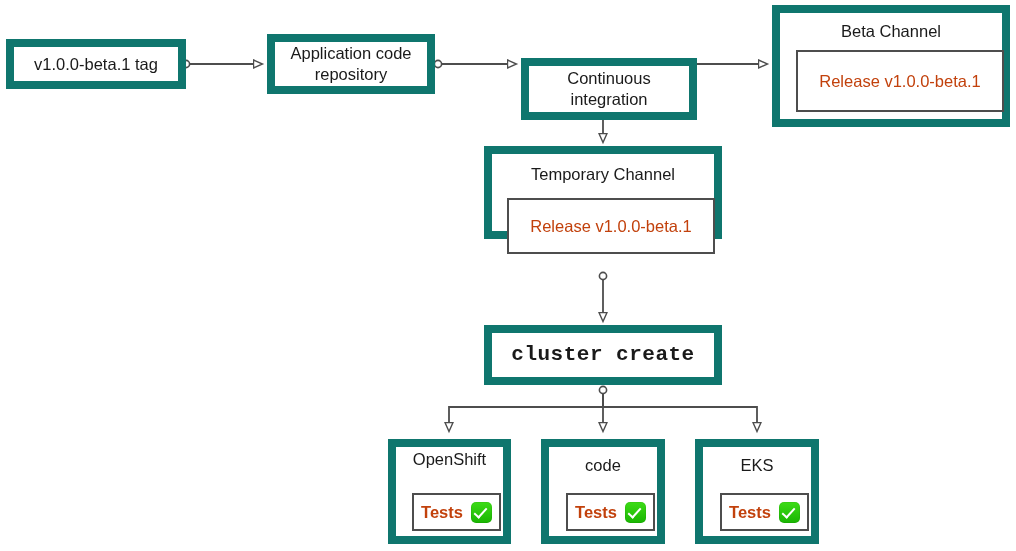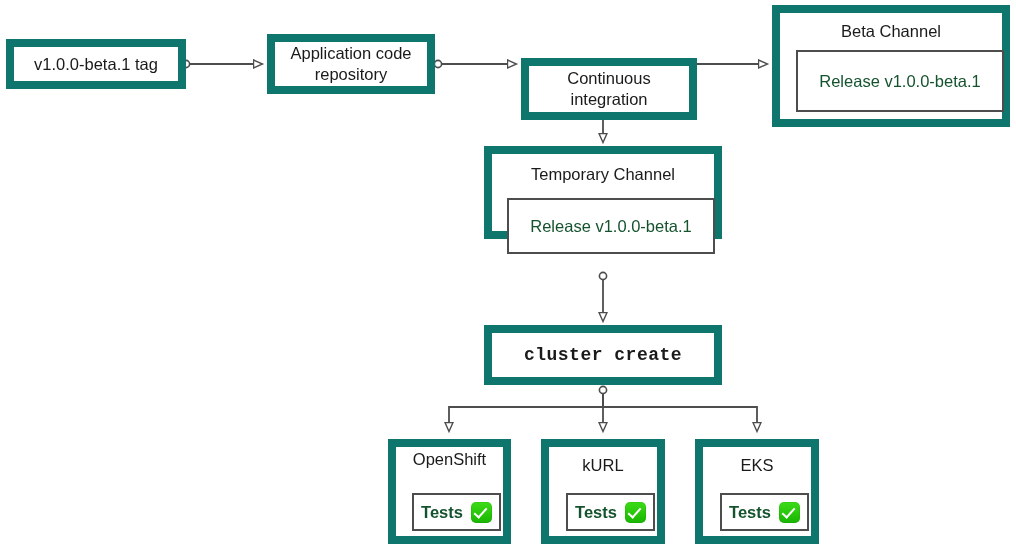--- a/index.html
+++ b/index.html
@@ -52,27 +52,27 @@
   }
   .inner-box {
     position: absolute;
     box-sizing: border-box;
     border: 2px solid #4d4d4d;
     background: #ffffff;
     display: flex;
     align-items: center;
     justify-content: center;
     font-size: 16.5px;
-    color: #14532d;
+    color: #c2410c;
     white-space: nowrap;
   }
   .mono-bold {
     font-family: "Liberation Mono", "DejaVu Sans Mono", monospace;
     font-weight: bold;
-    font-size: 18px;
+    font-size: 21px;
     letter-spacing: 0.5px;
   }
   .tests-row {
     display: flex;
     align-items: center;
     justify-content: center;
     gap: 8px;
     font-weight: bold;
   }
   .check-emoji {
@@ -167,21 +167,21 @@
     <div class="container-title" style="margin-top:3px;">OpenShift</div>
     <div class="inner-box" style="left:16px; top:46px; width:89px; height:38px;">
       <span class="tests-row">
         <span>Tests</span>
         <span class="check-emoji"></span>
       </span>
     </div>
   </div>
 
   <div class="node container" style="left:541px; top:439px; width:124px; height:105px;">
-    <div class="container-title" style="margin-top:9px;">kURL</div>
+    <div class="container-title" style="margin-top:9px;">code</div>
     <div class="inner-box" style="left:17px; top:46px; width:89px; height:38px;">
       <span class="tests-row">
         <span>Tests</span>
         <span class="check-emoji"></span>
       </span>
     </div>
   </div>
 
   <div class="node container" style="left:695px; top:439px; width:124px; height:105px;">
     <div class="container-title" style="margin-top:9px;">EKS</div>

